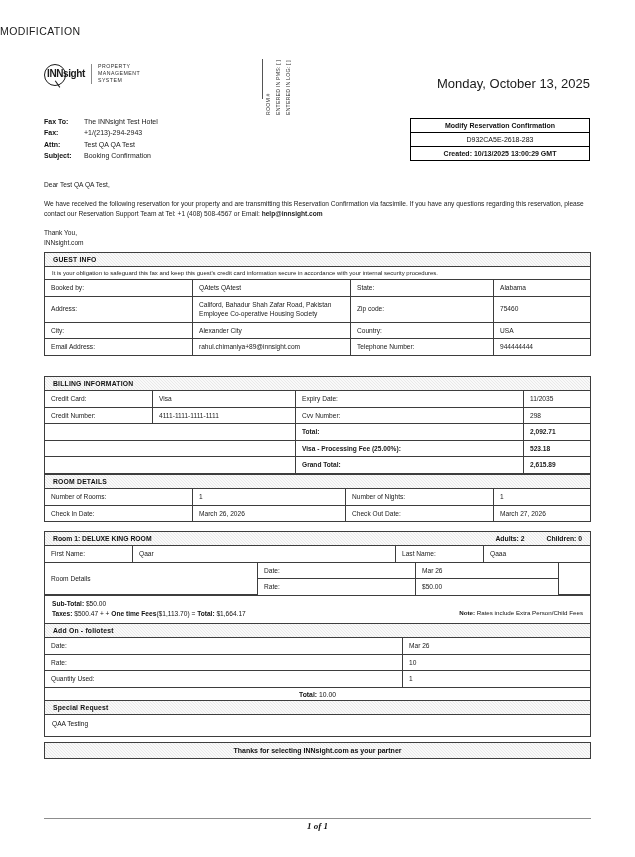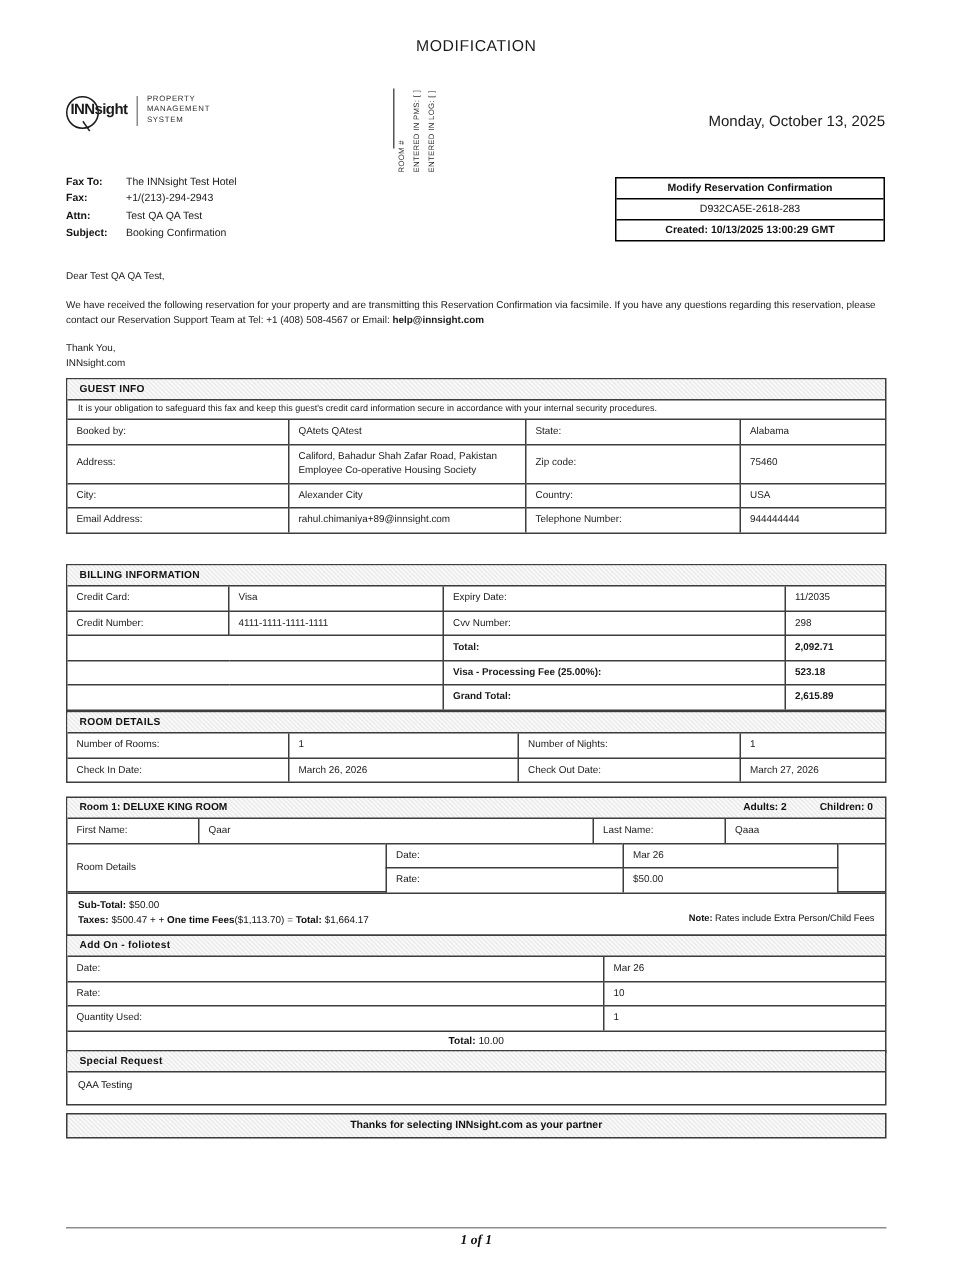--- a/index.html
+++ b/index.html
@@ -22,21 +22,20 @@
     height: 857px;
     box-sizing: border-box;
   }
 
   
   .doc-title {
     position: absolute;
     top: 25px;
     left: 0;
     width: 635px;
-    text-align: center;
     font-size: 10.5px;
     letter-spacing: 0.4px;
     color: #1a1a1a;
   }
   .stamp-block {
     position: absolute;
     left: 262px;
     top: 43px;
     height: 72px;
     display: flex;
@@ -106,21 +105,21 @@
     font-size: 5.2px;
     line-height: 7px;
     letter-spacing: 0.5px;
     color: #2b2b2b;
   }
 
   .date-line {
     position: absolute;
     right: 45px;
     top: 76px;
-    font-size: 10px;
+    font-size: 13px;
     color: #1a1a1a;
   }
 
   
   .faxblock {
     position: absolute;
     left: 44px;
     top: 116px;
     font-size: 7px;
     line-height: 11.4px;

